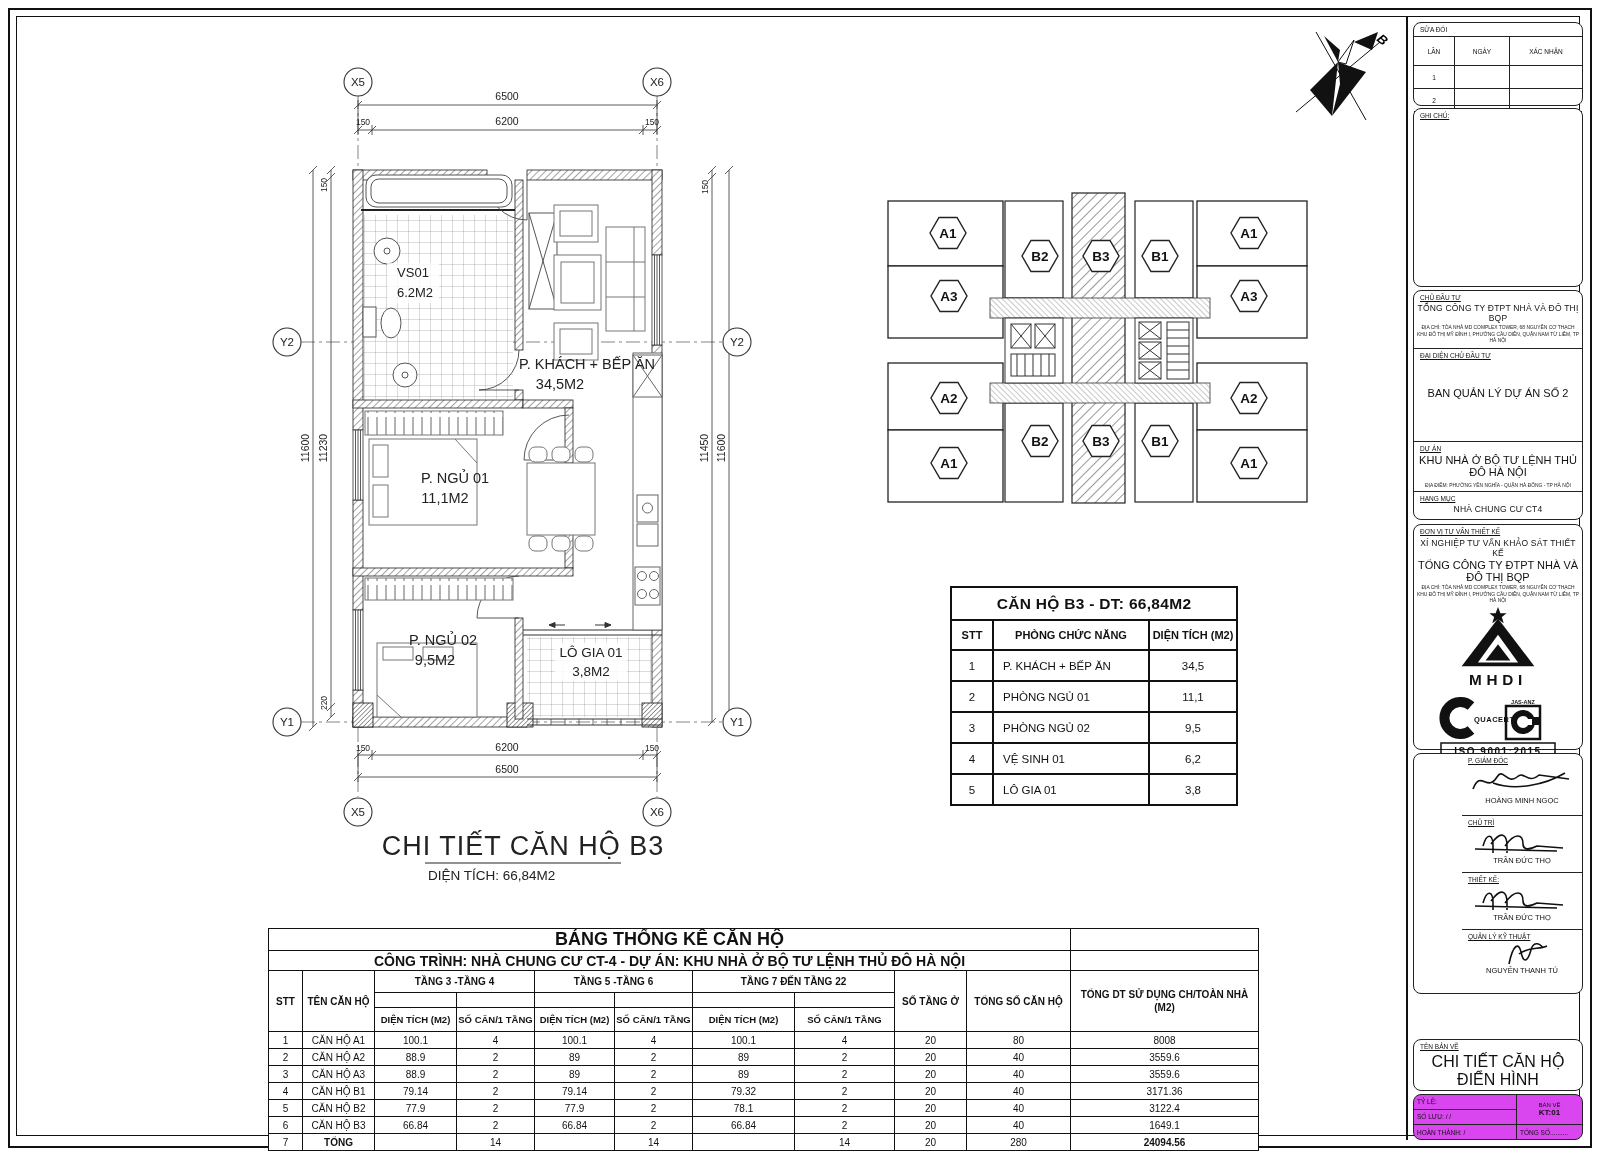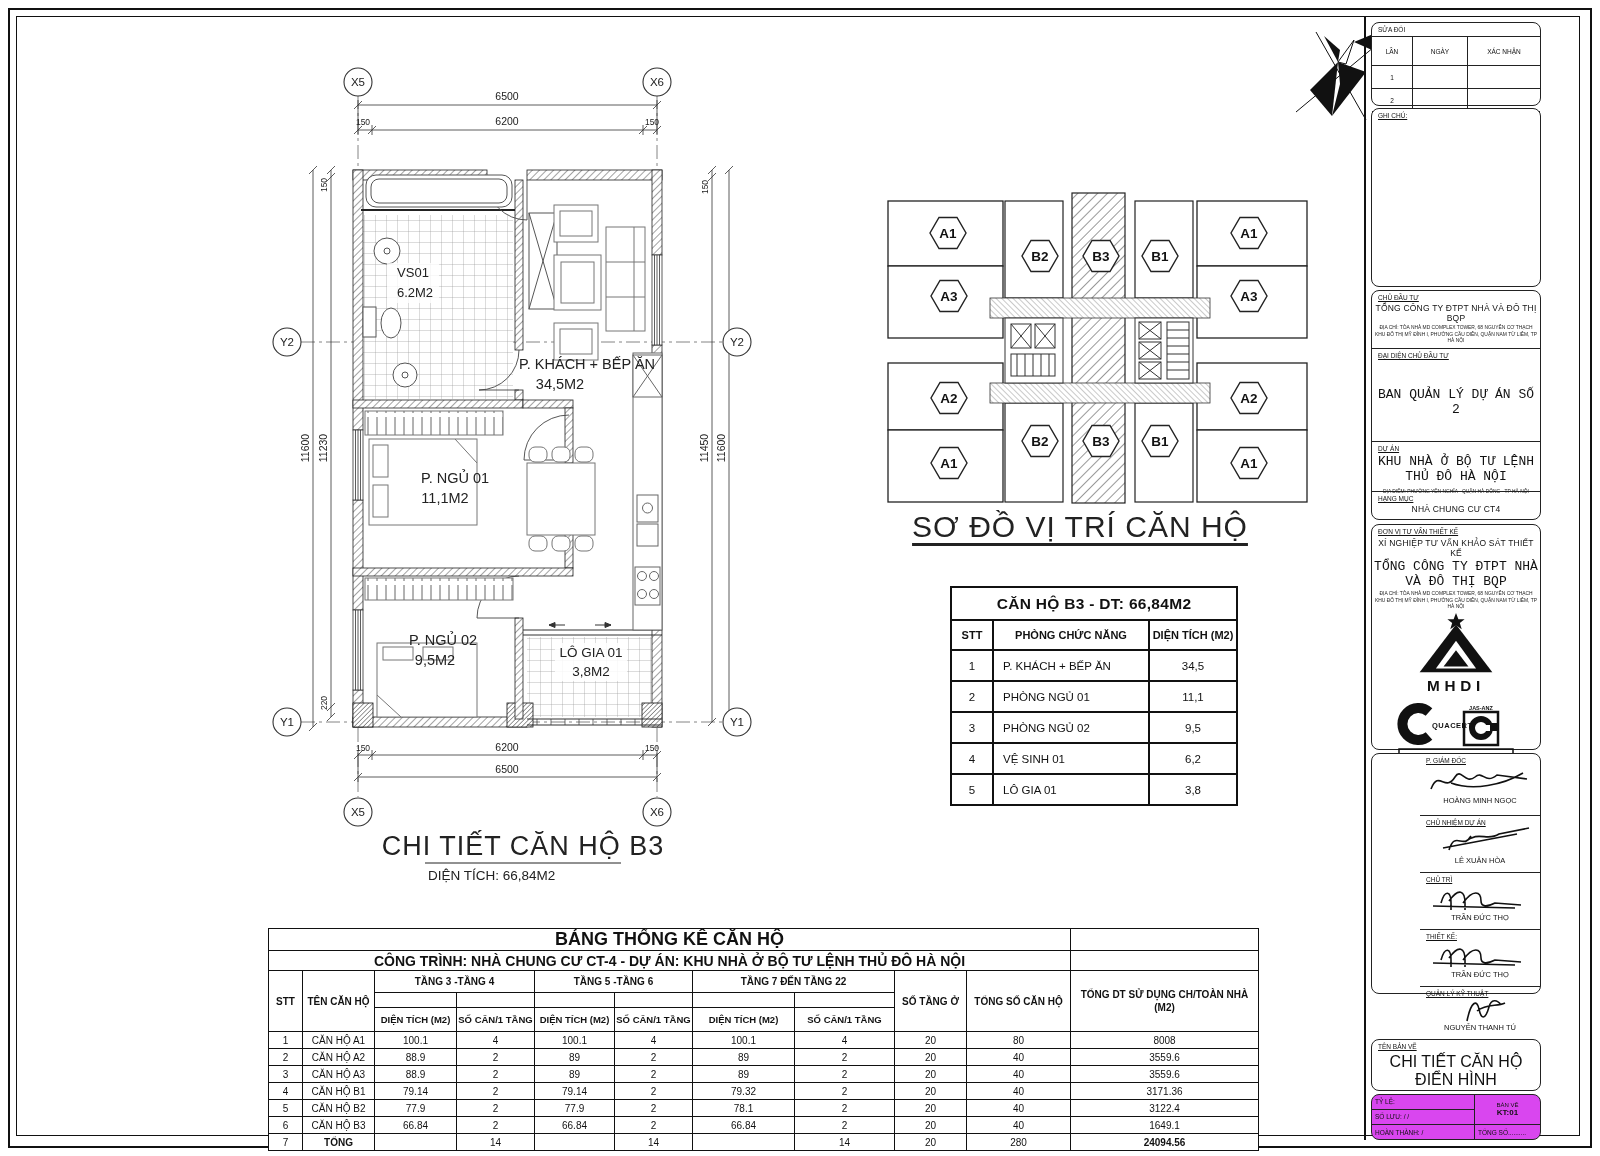--- a/index.html
+++ b/index.html
@@ -27,26 +27,26 @@
   .stats-table .st-sub td{font-size:14px;font-weight:bold;height:19px;}
   .stats-table .st-groups th{font-size:10px;font-weight:bold;height:21px;}
   .stats-table .st-spacer td{height:14px;}
   .stats-table .st-names th{font-size:9.5px;font-weight:bold;height:23px;}
   .stats-table tbody td{height:16px;}
   .stats-table tbody tr:last-child td:nth-child(2),
   .stats-table tbody tr:last-child td:last-child{font-weight:bold;}
   .st-bigcol{font-size:9.5px;font-weight:bold;line-height:1.35;}
 
   
-  .titleblock{position:absolute;left:1364px;top:16px;width:182px;height:1124px;border-left:2px solid #111;}
+  .titleblock{position:absolute;left:1406px;top:16px;width:182px;height:1124px;border-left:2px solid #111;}
   .tb-box{position:absolute;left:5px;width:170px;border:1.2px solid #222;border-radius:8px;background:#fff;box-sizing:border-box;}
   .tb-label{font-size:6.5px;text-decoration:underline;padding:3px 0 0 6px;color:#111;}
   .tb-center{text-align:center;}
   .tb-name{font-size:8.5px;text-align:center;letter-spacing:.2px;margin-top:2px;}
-  .tb-name-lg{font-size:13px;text-align:center;margin-top:4px;font-family:Liberation Mono, monospace;}
+  .tb-name-lg{font-size:11px;text-align:center;margin-top:4px;}
   .tb-addr{font-size:4.9px;text-align:center;color:#222;line-height:1.35;margin-top:2px;}
   .tb-sec{border-bottom:1px solid #222;}
   .tb-sec:last-child{border-bottom:none;}
   .tb-sig-name{font-size:7.5px;text-align:center;margin-top:0px;}
   .rev-table{width:100%;border-collapse:collapse;margin-top:3px;}
   .rev-table td{border:1px solid #222;font-size:6.5px;text-align:center;height:20px;}
   .rev-table tr:first-child td{border-top:1px solid #222;height:26px;}
   .rev-table td:first-child{border-left:none;}
   .rev-table td:last-child{border-right:none;}
   .info-grid{position:absolute;left:5px;width:170px;border:1.2px solid #222;border-radius:8px;overflow:hidden;box-sizing:border-box;background:#d946ef;}
@@ -452,21 +452,20 @@
         <text x="185" y="288" stroke="none" fill="#111">B2</text>
       <use href="#hexagon" transform="translate(246,283)"></use>
         <text x="246" y="288" stroke="none" fill="#111">B3</text>
       <use href="#hexagon" transform="translate(305,283)"></use>
         <text x="305" y="288" stroke="none" fill="#111">B1</text>
       <use href="#hexagon" transform="translate(394,305)"></use>
         <text x="394" y="310" stroke="none" fill="#111">A1</text>
     </g>
   </svg>
 
-  <div class="keyplan-title">SƠ ĐỒ VỊ TRÍ CĂN HỘ</div>
 
   <table class="unit-table">
     <colgroup>
         <col style="width:42px">
         <col style="width:156px">
         <col style="width:88px">
       </colgroup>
     <tbody>
       <tr class="ut-title">
           <td colspan="3">CĂN HỘ B3 - DT: 66,84M2</td>
@@ -737,27 +736,20 @@
 
     <div class="tb-box" style="top:737px;height:241px;padding-left:48px;">
       <div class="tb-sec" style="height:61px;">
         <div class="tb-label">P. GIÁM ĐỐC</div>
         <svg class="sig" width="110" height="32" viewBox="0 0 110 30">
           <path d="M6,24 C14,4 20,28 30,12 C36,2 40,20 50,12 C58,5 60,20 72,10 L102,14 M26,18 C48,26 78,20 98,8" fill="none" stroke="#111" stroke-width="1.6"></path>
         </svg>
         <div class="tb-sig-name">HOÀNG MINH NGỌC</div>
       </div>
       <div class="tb-sec" style="height:56px;">
-        <div class="tb-label">CHỦ NHIỆM DỰ ÁN</div>
-        <svg class="sig" width="110" height="30" viewBox="0 0 110 30">
-          <path d="M24,24 C30,4 38,24 46,10 M40,16 C54,4 62,16 74,8 L104,2 M18,22 L92,8" fill="none" stroke="#111" stroke-width="1.6"></path>
-        </svg>
-        <div class="tb-sig-name">LÊ XUÂN HÒA</div>
-      </div>
-      <div class="tb-sec" style="height:56px;">
         <div class="tb-label">CHỦ TRÌ</div>
         <svg class="sig" width="110" height="30" viewBox="0 0 110 30">
           <path d="M16,20 C20,6 26,8 26,20 L26,27 M24,18 C34,4 40,8 40,20 L40,27 M38,20 C48,6 56,8 56,18 C56,24 62,24 70,20 L96,22 M8,23 L90,25" fill="none" stroke="#111" stroke-width="1.6"></path>
         </svg>
         <div class="tb-sig-name">TRẦN ĐỨC THỌ</div>
       </div>
       <div class="tb-sec" style="height:56px;">
         <div class="tb-label">THIẾT KẾ:</div>
         <svg class="sig" width="110" height="30" viewBox="0 0 110 30">
           <path d="M16,20 C20,6 26,8 26,20 L26,27 M24,18 C34,4 40,8 40,20 L40,27 M38,20 C48,6 56,8 56,18 C56,24 62,24 70,20 L96,22 M8,23 L90,25" fill="none" stroke="#111" stroke-width="1.6"></path>

